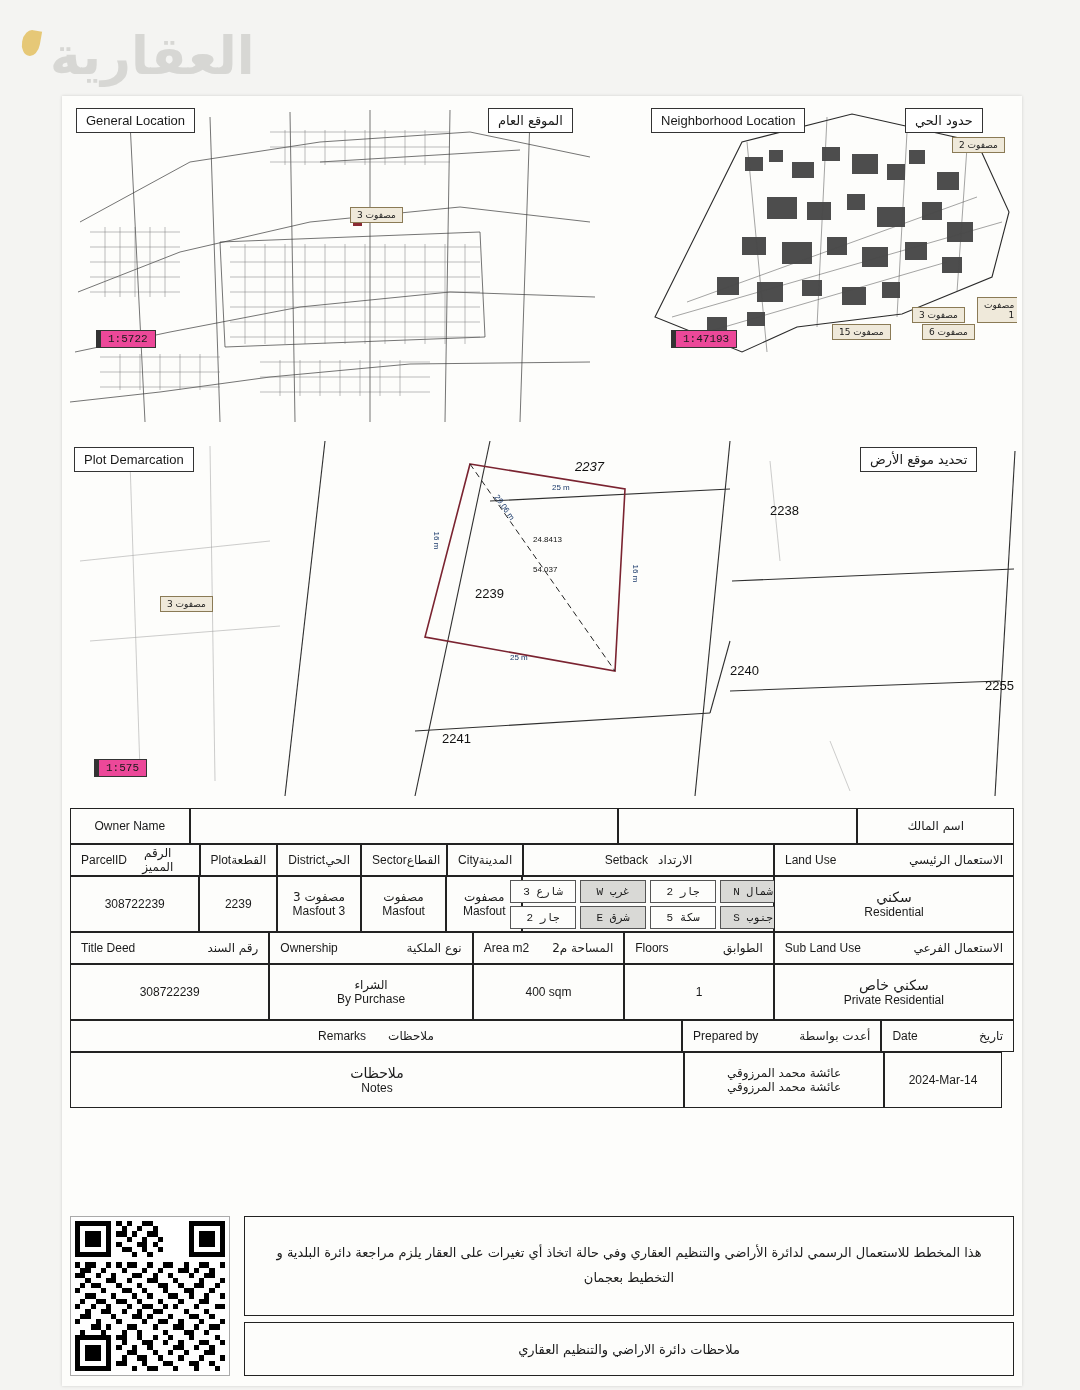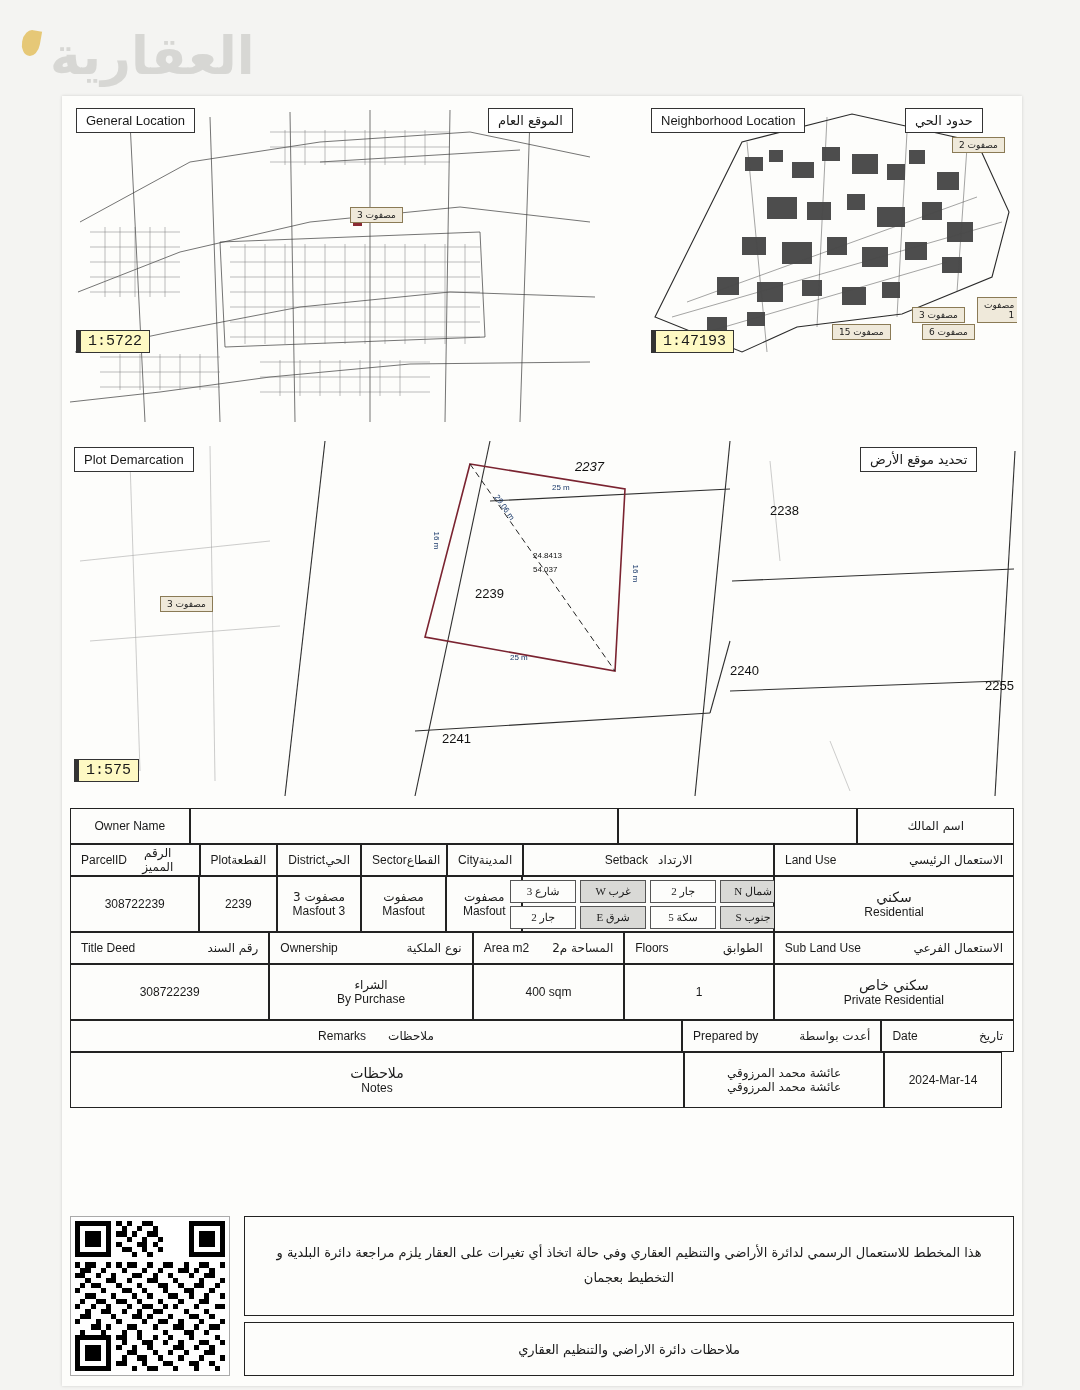--- a/index.html
+++ b/index.html
@@ -36,22 +36,22 @@
   .map-box{position:absolute;overflow:hidden;background:#fdfdfb;}
   .map-general{left:8px;top:6px;width:560px;height:330px;}
   .map-neigh{left:585px;top:6px;width:370px;height:330px;}
   .map-plot{left:8px;top:345px;width:947px;height:355px;}
   .lbl{
     position:absolute;background:#fff;border:1px solid #333;
     font-size:13px;padding:4px 9px;white-space:nowrap;z-index:6;
   }
   .lbl.ar{font-family:"DejaVu Sans",sans-serif;direction:rtl;}
   .scale-chip{
-    position:absolute;background:#fef9c3;border:1px solid #333;border-left:5px solid #333;
-    font-size:15px;padding:2px 7px;z-index:6;font-family:"Liberation Mono",monospace;
+    position:absolute;background:#ec4899;border:1px solid #333;border-left:5px solid #333;
+    font-size:11px;padding:2px 7px;z-index:6;font-family:"Liberation Mono",monospace;margin-left:20px;
   }
   .marker-chip{
     position:absolute;background:#efe9da;border:1px solid #8a7a55;
     font-size:9px;padding:2px 6px;z-index:6;font-family:"DejaVu Sans",sans-serif;
     direction:rtl;
   }
   svg{display:block;}
   .plotnum{
     position:absolute;font-size:13px;color:#111;z-index:5;
     font-family:"Liberation Sans",sans-serif;
@@ -71,21 +71,21 @@
   }
   .cell .ar{font-family:"DejaVu Sans",sans-serif;direction:rtl;}
   .cell.split{flex-direction:row;justify-content:space-between;padding:5px 10px;}
   .hdr{height:32px;font-size:12px;}
   .val{height:56px;}
   .setback-grid{display:flex;flex-direction:column;justify-content:center;gap:3px;padding:4px 3px;}
   .sb-line{display:flex;gap:4px;justify-content:center;}
   .sb-item{
     border:1px solid #555;min-width:64px;height:21px;
     display:flex;align-items:center;justify-content:center;gap:4px;
-    font-size:11px;font-family:Liberation Serif, serif;direction:rtl;
+    font-size:11px;font-family:Liberation Mono, monospace;direction:rtl;
     background:#fdfdfb;
   }
   .sb-item.fill{background:#d9d9d6;}
   
   .footer{position:absolute;left:8px;right:8px;bottom:10px;display:flex;gap:14px;}
   .qr{width:160px;height:160px;background:#fff;border:1px solid #aaa;padding:4px;box-sizing:border-box;}
   .qrimg{width:100%;height:100%;}
   .notesbox{flex:1;display:flex;flex-direction:column;gap:6px;}
   .nb{border:1px solid #222;display:flex;align-items:center;justify-content:center;
       font-family:"DejaVu Sans",sans-serif;direction:rtl;text-align:center;font-size:13px;padding:8px;}
@@ -226,21 +226,21 @@
       <div class="plotnum" style="left:660px;top:222px;">2240</div>
       <div class="plotnum" style="left:372px;top:290px;">2241</div>
       <div class="plotnum" style="left:915px;top:237px;">2255</div>
 
       <div class="dim" style="left:482px;top:42px;">25 m</div>
       <div class="dim" style="left:440px;top:212px;">25 m</div>
       <div class="dim" style="left:557px;top:128px;transform:rotate(90deg);">16 m</div>
       <div class="dim" style="left:358px;top:95px;transform:rotate(90deg);">16 m</div>
       <div class="dim" style="left:420px;top:62px;transform:rotate(55deg);">29.06 m</div>
 
-      <div class="diag-lbl" style="left:463px;top:110px;">24.8413</div>
+      <div class="diag-lbl" style="left:463px;top:94px;">24.8413</div>
       <div class="diag-lbl" style="left:463px;top:124px;">54.037</div>
     </div>
   </div>
 
   <div class="tbl" style="top:712px;">
 
     <div class="row">
       <div class="cell" style="width:120px;height:36px;">Owner Name</div>
       <div class="cell" style="width:430px;height:36px;"></div>
       <div class="cell" style="width:240px;height:36px;"></div>

